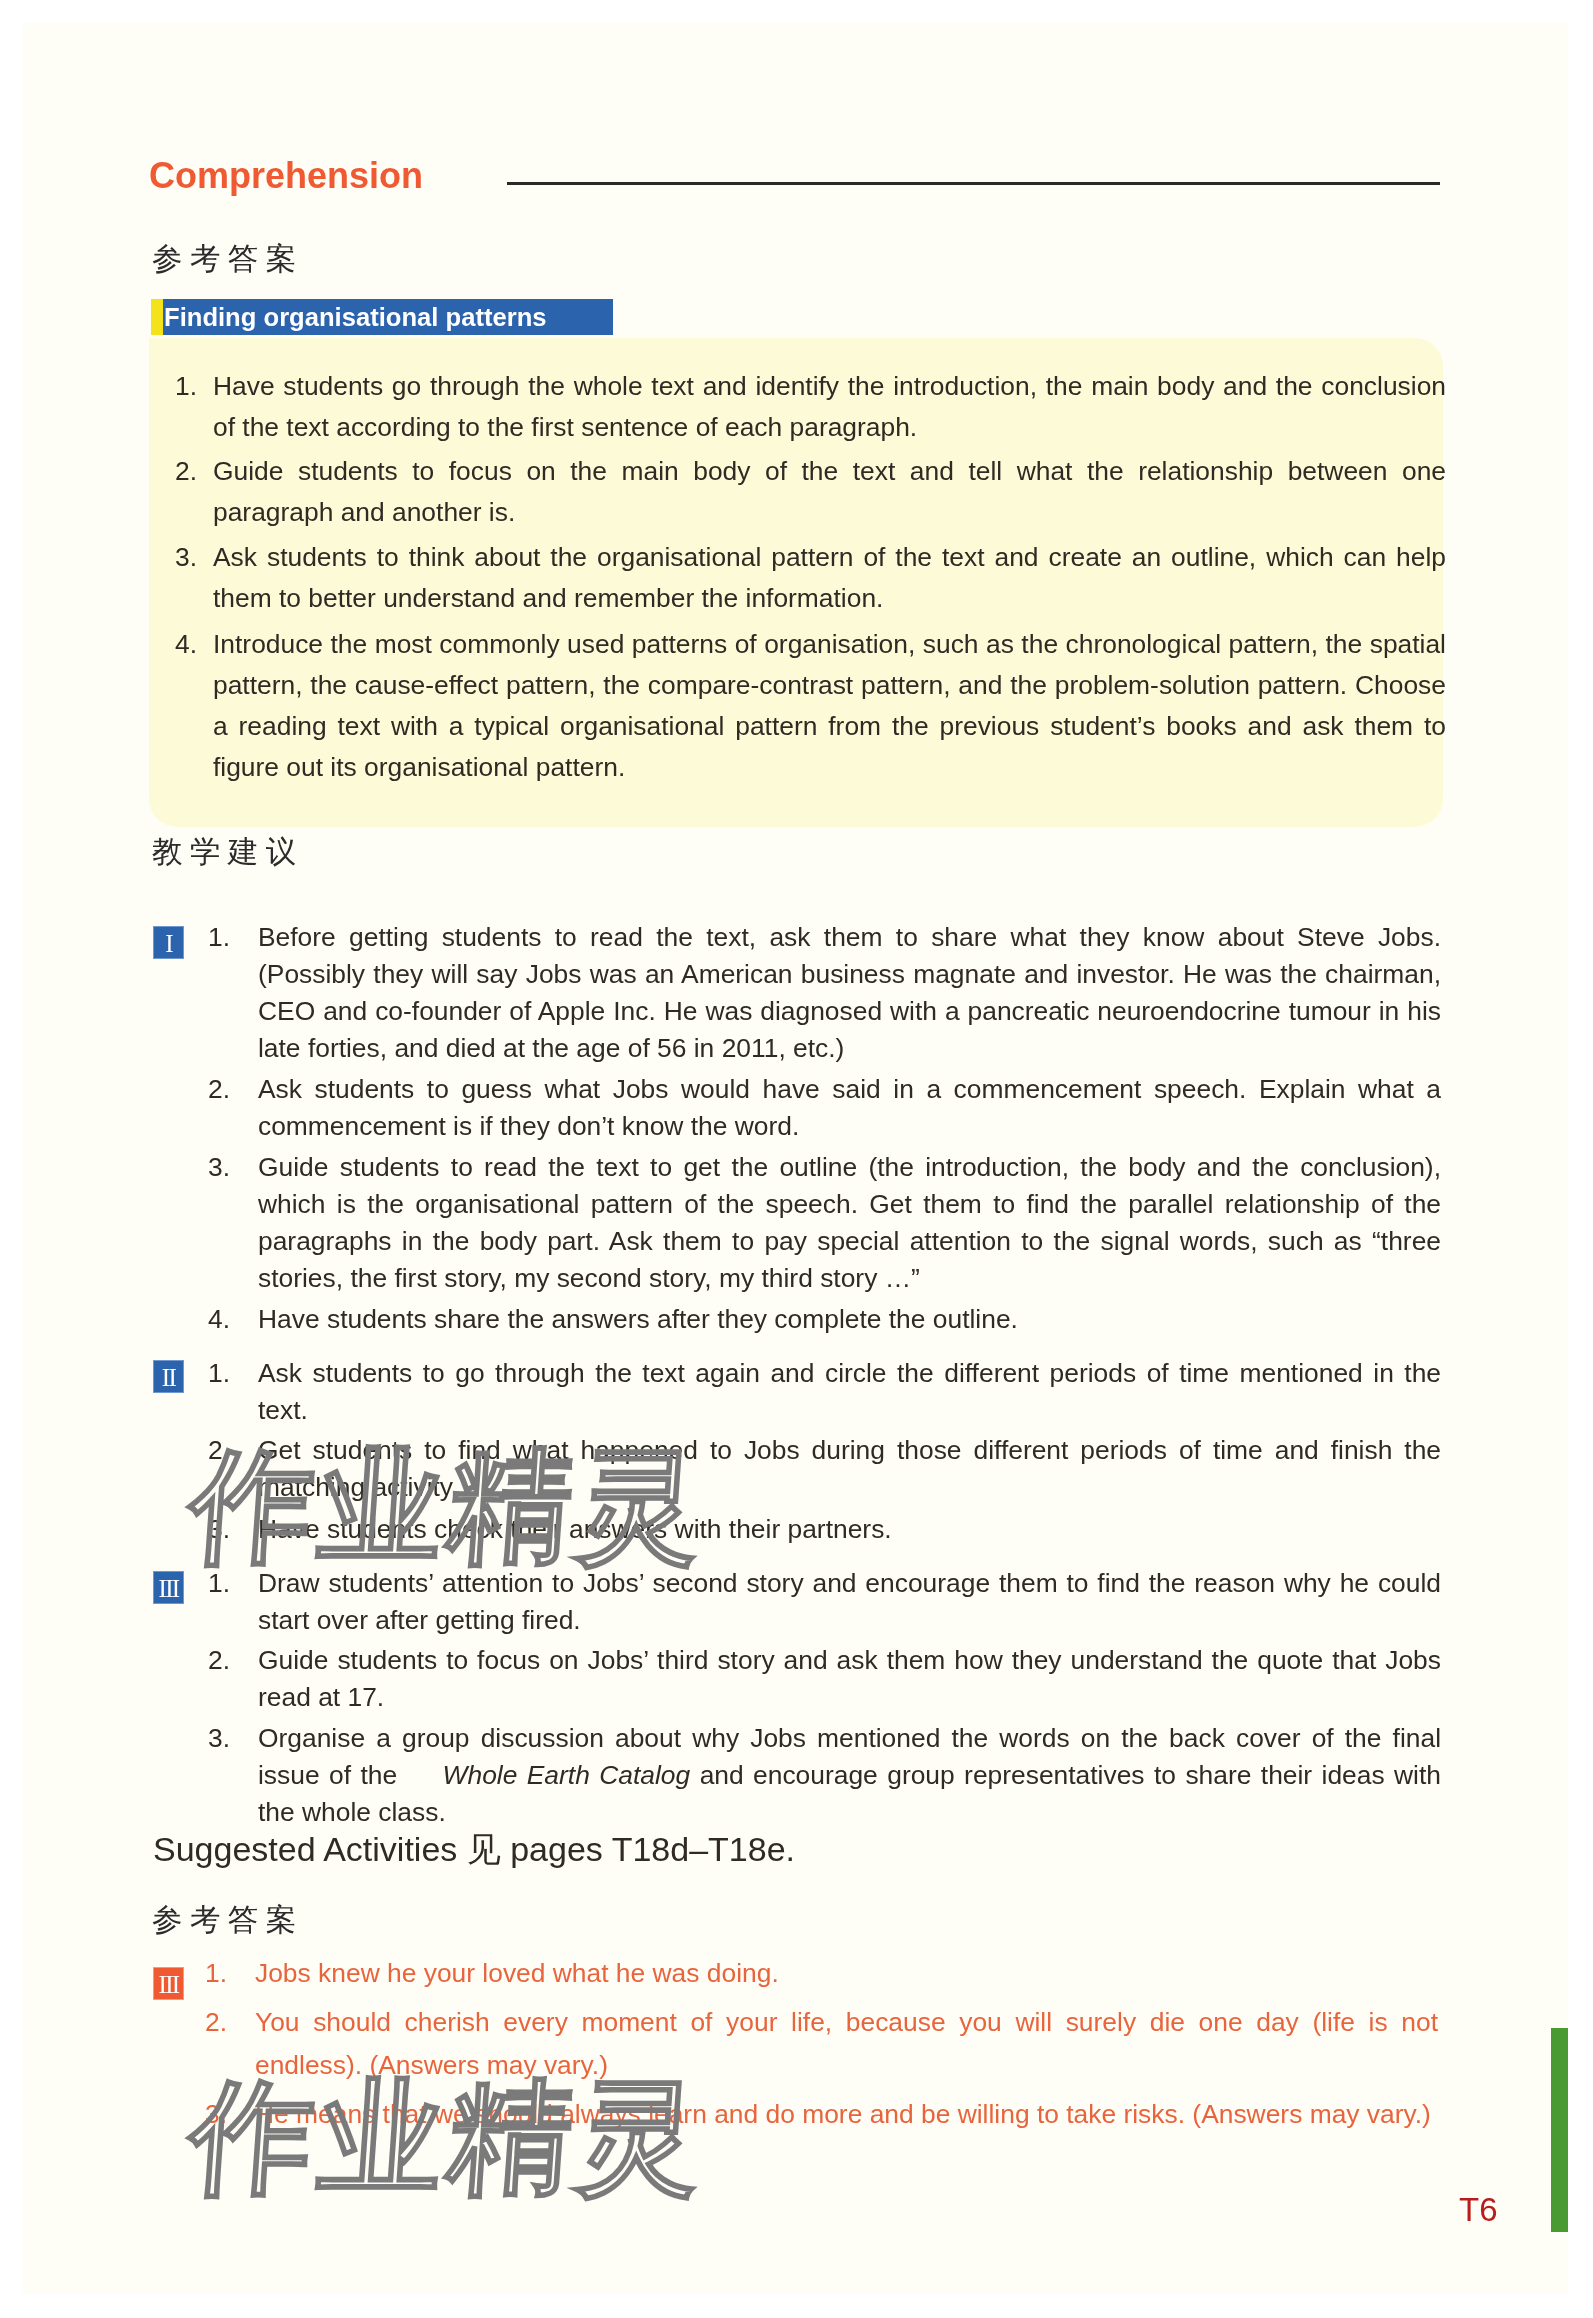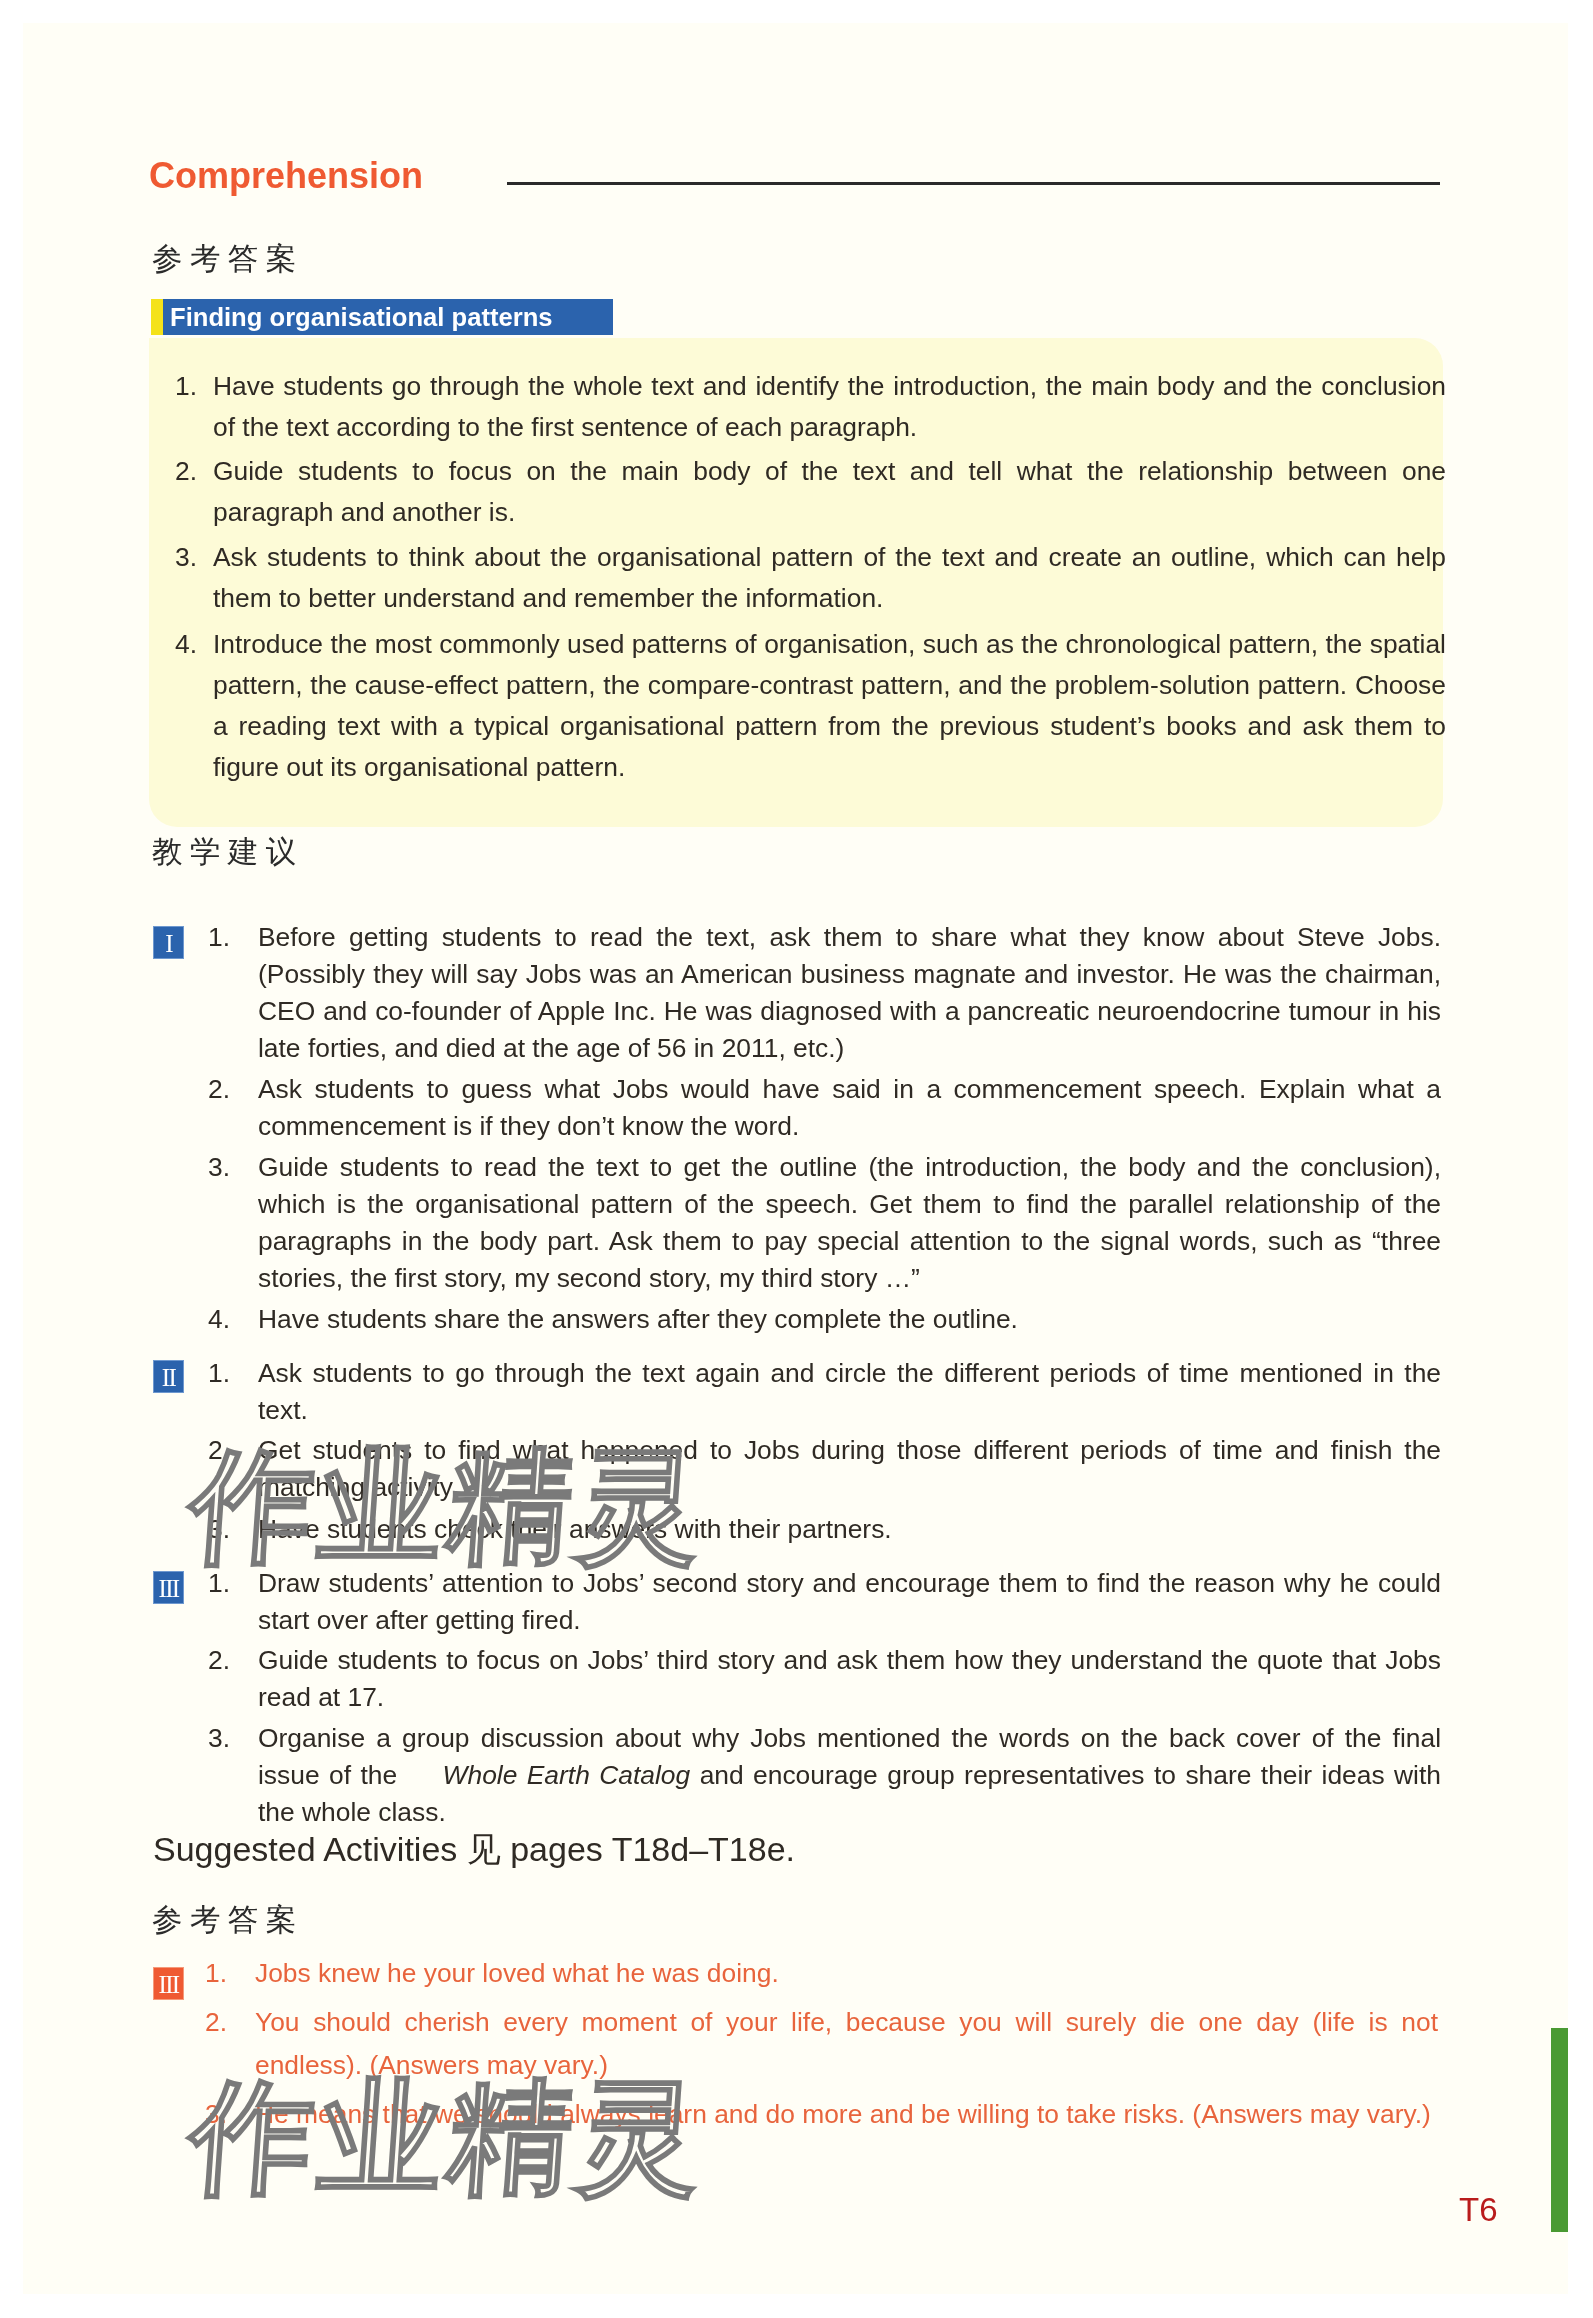--- a/index.html
+++ b/index.html
@@ -18,21 +18,21 @@
     left: 149px; top: 147px; font-family: "Liberation Sans", sans-serif;
     font-weight: bold; font-size: 36px; color: #ef5a32; letter-spacing: 0px;
     line-height: 58px;
   }
   .title-rule { left: 507px; top: 182px; width: 933px; height: 2.5px; background: #2a2a2a; }
   .cn-head { left: 152px; font-size: 30.5px; letter-spacing: 7.4px; color: #2b2b2b; line-height: 41px; font-family: "DejaVu Sans", sans-serif; }
   .strategy-label {
     left: 151px; top: 299px; height: 36px; width: 462px;
     background: #2b63ad; border-left: 12.4px solid #f4e21a; box-sizing: border-box;
     color: #ffffff; font-weight: bold; font-size: 25.6px; line-height: 36px;
-    padding-left: 7px; font-family: "Liberation Sans", sans-serif; white-space: nowrap;
+    padding-left: 1px; font-family: "Liberation Sans", sans-serif; white-space: nowrap;
   }
   .yellow-box {
     left: 149px; top: 338px; width: 1294px; height: 489px;
     background: #fdfbd7; border-radius: 0 28px 28px 28px;
   }
   .item { position: absolute; font-size: 26.4px; line-height: 41px; font-family: "Liberation Sans", sans-serif; }
   .item .num { position: absolute; left: 0; top: 0; }
   .item .txt { position: absolute; text-align: justify; text-align-last: left; }
   .box-item .txt { left: 38px; width: 1233px; }
   .tip-item .num { left: 0; }

